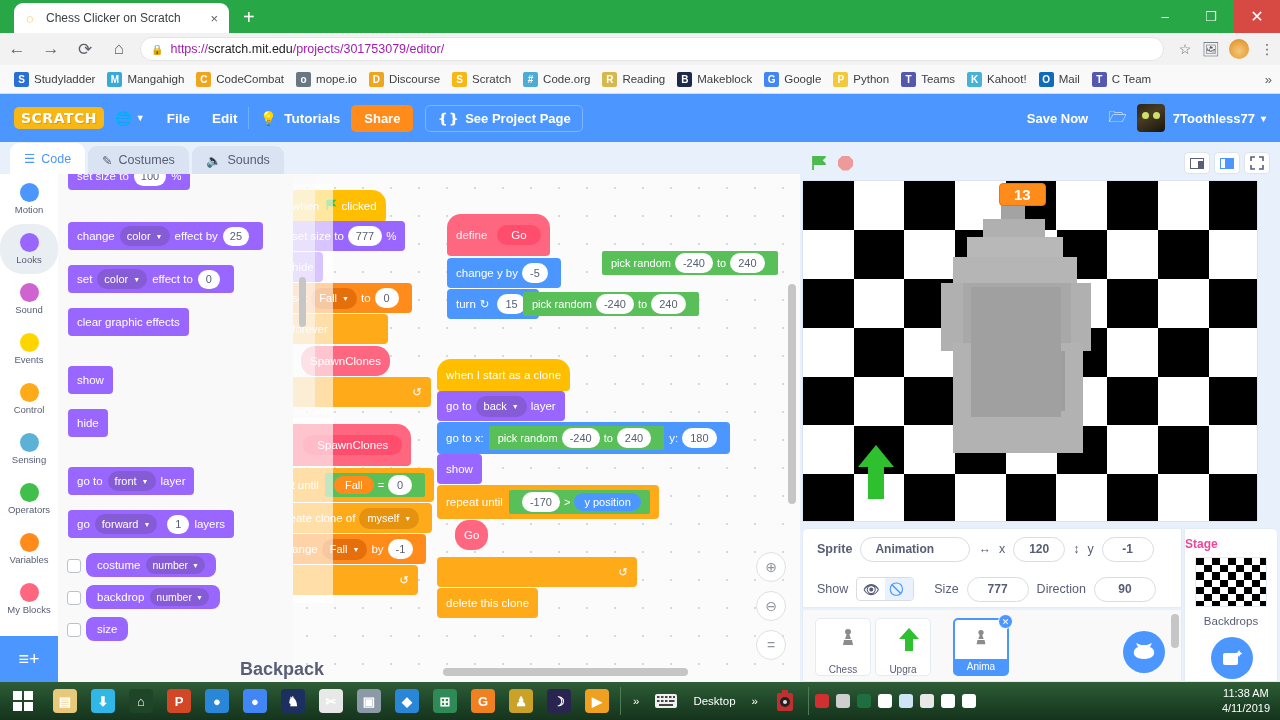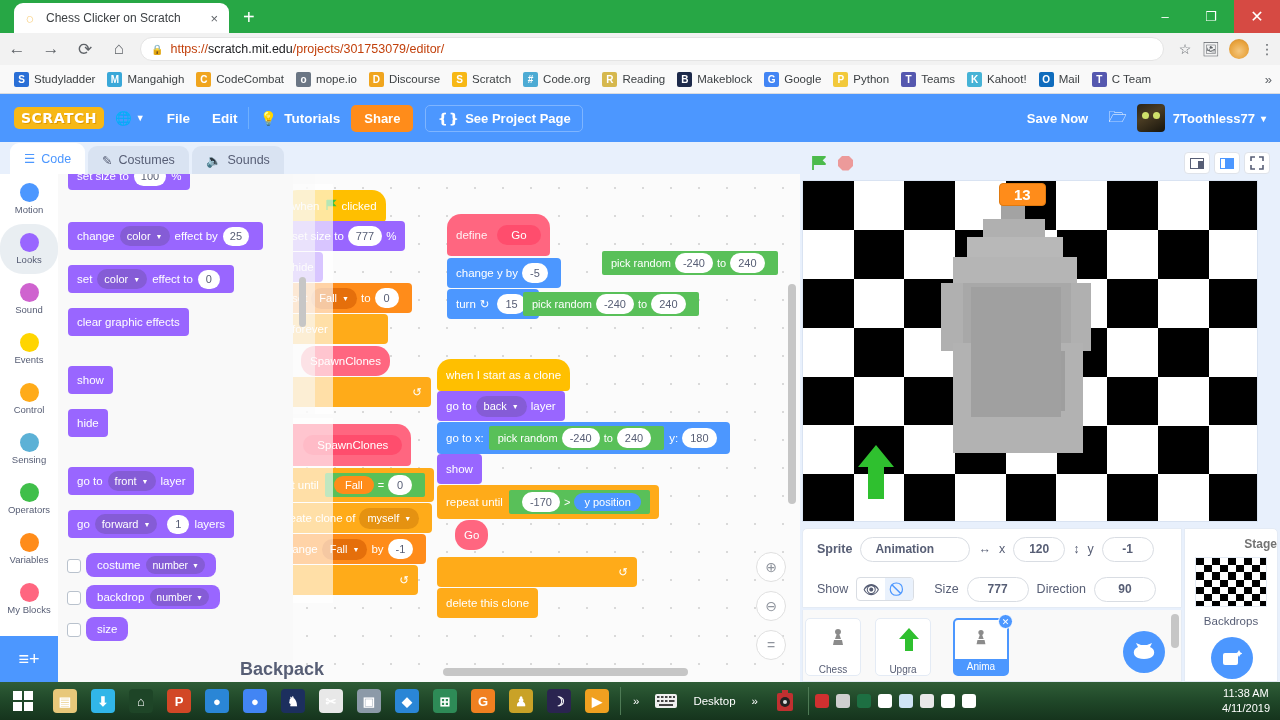--- a/index.html
+++ b/index.html
@@ -27,21 +27,21 @@
 
   .chrome-toolbar{ position:absolute; top:33px; left:0; width:1280px; height:32px;
     background:#f2f2f2; display:flex; align-items:center; }
   .navbtn{ width:34px; height:32px; display:flex; align-items:center;
     justify-content:center; color:#5f6368; font-size:17px; }
   .omnibox{ flex:1; height:24px; margin:0 8px 0 4px; background:#fff;
     border-radius:13px; display:flex; align-items:center; padding:0 10px;
     border:1px solid #e4e4e4; }
   .lock{ font-size:10px; color:#5f6368; margin-right:7px; }
   .url{ font-size:12.5px; color:#202124; white-space:nowrap; }
-  .url .dim{ color:#c2410c;margin-top:41px; }
+  .url .dim{ color:#a21caf;margin-top:41px; }
   .tb-icon{ width:26px;height:32px; display:flex;align-items:center;
     justify-content:center; color:#5f6368; font-size:14px; }
   .avatar-chip{ width:20px;height:20px;border-radius:50%;
     background:radial-gradient(circle at 50% 60%, #f5c77e 0%, #e8a33d 60%, #c87f28 100%);
     margin:0 5px; }
 
   .bookmarks{ position:absolute; top:65px; left:0; width:1280px; height:29px;
     background:#f9f9f9; display:flex; align-items:center; padding-left:8px;
     border-bottom:1px solid #dadce0; overflow:hidden; }
   .bm{ display:flex; align-items:center; padding:0 6px; height:24px;
@@ -706,21 +706,21 @@
           <div class="on">⃠</div>
         </span>
         <span class="lbl" style="margin-left:12px;">Size</span>
         <span class="pill" style="width:62px;">777</span>
         <span class="lbl" style="margin-left:0;">Direction</span>
         <span class="pill" style="width:62px;">90</span>
       </div>
     </div>
 
     <div class="spritelist">
-      <div class="sprite" style="left:2px;padding-left:9px;">
+      <div class="sprite" style="left:12px;padding-left:9px;">
         <svg width="18" height="24" viewBox="0 0 18 24">
             <path d="M9 2 a3 3 0 0 1 3 3 a3 3 0 0 1-1.6 2.6 L12 12 H6 l1.6-4.4 A3 3 0 0 1 6 5 a3 3 0 0 1 3-3 z M5 13 h8 l1 5 H4 z" fill="#8b8b8b"></path>
           </svg>
         <span class="nm">Chess</span>
       </div>
       <div class="sprite" style="left:72px;padding-left:12px;">
         <svg width="22" height="26" viewBox="0 0 22 26">
             <path d="M11 1 L21 12 H15 V24 H7 V12 H1 Z" fill="#2fc02f"></path>
           </svg>
         <span class="nm">Upgra</span>
@@ -734,21 +734,21 @@
       </div>
       <div class="fab" style="right:16px; bottom:8px;">
         <svg width="22" height="20" viewBox="0 0 22 20" fill="#fff">
           <path d="M5 5 L3 1 L8 3 h6 l5-2 l-2 4 a7 6 0 0 1 0 11 a11 6 0 0 1-12 0 a7 6 0 0 1 0-11z"></path>
         </svg>
       </div>
       <div style="position:absolute;right:2px;top:4px;width:8px;height:34px;background:#c6c6c6;border-radius:4px;"></div>
     </div>
 
     <div class="stagepanel">
-      <div style="text-align:right;font-size:12px;font-weight:bold;color:#737373;padding:8px 0 6px;">Stage</div>
+      <div style="text-align:left;font-size:12px;font-weight:bold;color:#ec4899;padding:8px 0 6px;">Stage</div>
       <div id="minib" style="width:72px;height:50px;margin:0 auto;border:1px solid #e4ebf5;position:relative;overflow:hidden;">
           <div style="position: absolute; background: rgb(0, 0, 0); left: 0px; top: 0px; width: 8px; height: 7.2px;"></div>
           <div style="position: absolute; background: rgb(0, 0, 0); left: 16px; top: 0px; width: 8px; height: 7.2px;"></div>
           <div style="position: absolute; background: rgb(0, 0, 0); left: 32px; top: 0px; width: 8px; height: 7.2px;"></div>
           <div style="position: absolute; background: rgb(0, 0, 0); left: 48px; top: 0px; width: 8px; height: 7.2px;"></div>
           <div style="position: absolute; background: rgb(0, 0, 0); left: 64px; top: 0px; width: 8px; height: 7.2px;"></div>
           <div style="position: absolute; background: rgb(0, 0, 0); left: 8px; top: 7.2px; width: 8px; height: 7.2px;"></div>
           <div style="position: absolute; background: rgb(0, 0, 0); left: 24px; top: 7.2px; width: 8px; height: 7.2px;"></div>
           <div style="position: absolute; background: rgb(0, 0, 0); left: 40px; top: 7.2px; width: 8px; height: 7.2px;"></div>
           <div style="position: absolute; background: rgb(0, 0, 0); left: 56px; top: 7.2px; width: 8px; height: 7.2px;"></div>

